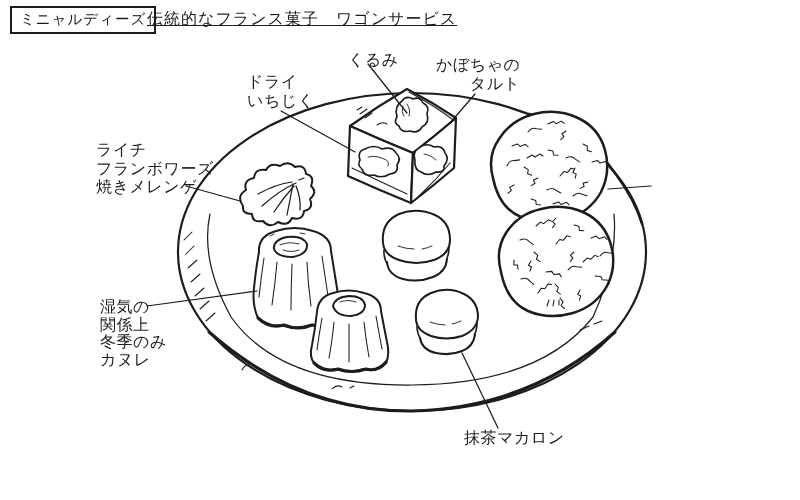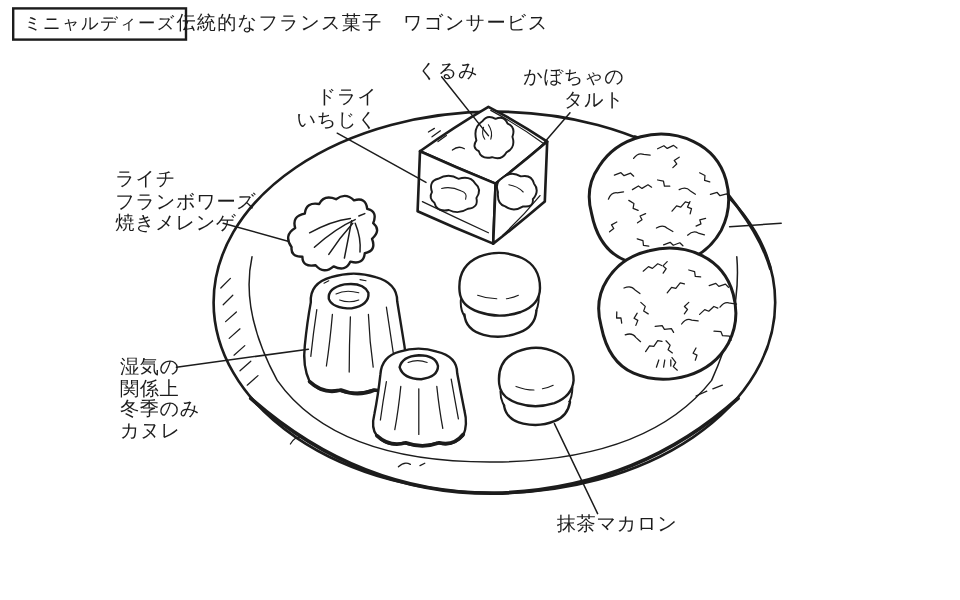--- a/index.html
+++ b/index.html
@@ -12,21 +12,21 @@
   .s08{stroke-width:.9}.s1{stroke-width:1.05}.s12{stroke-width:1.25}.s16{stroke-width:1.6}
   .s2{stroke-width:2}.s22{stroke-width:2.2}.s24{stroke-width:2.5}.s3{stroke-width:3.1}
   .wfill{fill:#ffffff;}
   .label{position:absolute;font-size:16px;line-height:19px;white-space:nowrap;letter-spacing:.5px;}
   .lh17{line-height:17.5px}.lh18{line-height:18.5px}.lh20{line-height:20px}
   .ind{}
   .badge{
     position:absolute;left:10px;top:6px;border:2px solid #1c1c1c;background:#fff;
     padding:2px 8px 3px 8px;font-size:14.5px;letter-spacing:1px;
   }
-  .title{position:absolute;left:147px;top:9px;font-size:16px;letter-spacing:1px;}
+  .title{position:absolute;left:147px;top:9px;font-size:16px;letter-spacing:1px;text-decoration:underline;}
 </style>
 </head>
 <body>
 
 <div class="stage">
 
   <svg width="800" height="500" viewBox="0 0 800 500">
     <defs>
       <path id="c1" d="M0 0l5-3 3 2 5-3 3 2"></path>
       <path id="c2" d="M0 0l-3 4 3 2-2 4"></path>
@@ -198,21 +198,21 @@
 
   <div class="label" style="left:348px;top:50px;">
     <div>くるみ</div>
   </div>
 
   <div class="label lh18" style="left:436px;top:56px;text-align:right;">
     <div>かぼちゃの</div>
     <div class="ind">タルト</div>
   </div>
 
-  <div class="label lh18" style="left:247px;top:73px;text-align:right;">
+  <div class="label lh18" style="left:247px;top:73px;">
     <div>ドライ</div>
     <div>いちじく</div>
   </div>
 
   <div class="label lh18" style="left:96px;top:141px;">
     <div>ライチ</div>
     <div>フランボワーズ</div>
     <div>焼きメレンゲ</div>
   </div>
 

